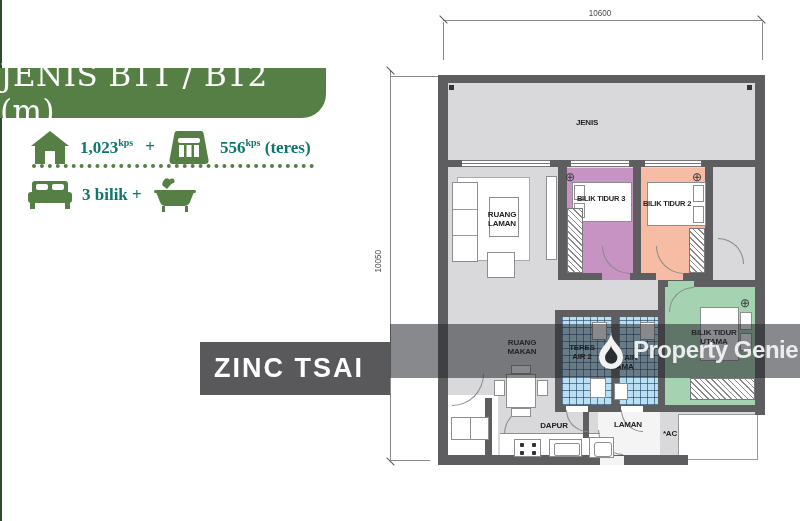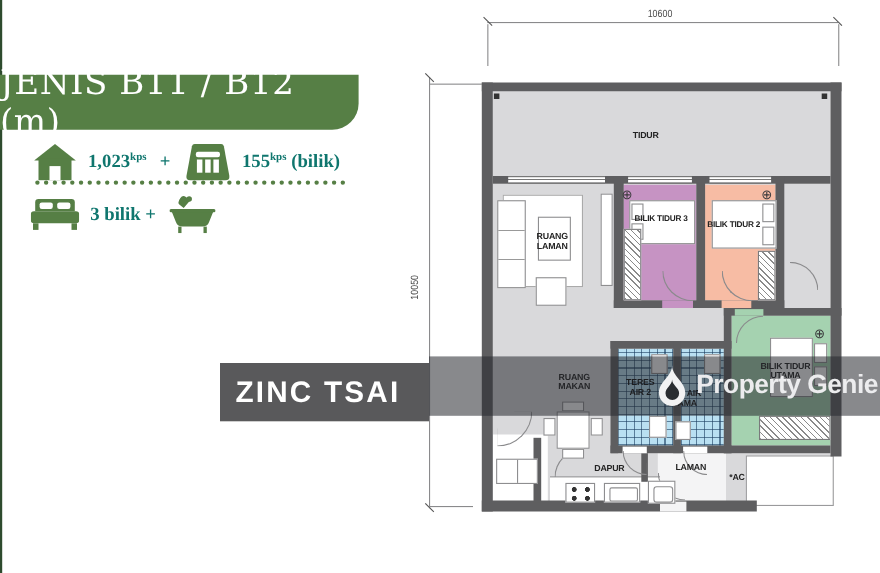--- a/index.html
+++ b/index.html
@@ -32,21 +32,21 @@
   .bath{position:absolute;background-color:#b9e0f2;
         background-image:
           repeating-linear-gradient(0deg,rgba(25,60,95,.6) 0 1px,transparent 1px 7px),
           repeating-linear-gradient(90deg,rgba(25,60,95,.6) 0 1px,transparent 1px 7px);}
   .win{position:absolute;background:linear-gradient(#fff 0 2px,#777 2px 3px,#fff 3px 100%);
        border-top:1px solid #777;border-bottom:1px solid #777;box-sizing:border-box;}
   .arc{position:absolute;box-sizing:border-box;}
   .sym{position:absolute;font-size:12px;color:#3a3a3c;line-height:1;}
   .gap{position:absolute;background:#d9d9db;}
   
-  .wm-zinc{position:absolute;left:200px;top:330px;width:190px;height:53px;background:#59595b;
+  .wm-zinc{position:absolute;left:200px;top:342px;width:190px;height:53px;background:#59595b;
            display:flex;align-items:center;z-index:50;text-align:right;}
   .wm-zinc span{color:#fff;font-weight:bold;font-size:27px;letter-spacing:2px;padding-left:14px;}
   .wm-genie{position:absolute;left:390px;top:324px;width:410px;height:54px;
             background:rgba(38,40,45,.55);z-index:50;}
   .wm-genie .gtxt{position:absolute;left:243px;top:12px;color:#ececee;font-weight:bold;
                   font-size:24px;letter-spacing:-.5px;}
 </style>
 </head>
 <body>
 
@@ -69,21 +69,21 @@
     </span>
     <span class="txt" style="margin-left:12px;">+</span>
     <svg width="40" height="33" viewBox="0 0 40 33" style="margin-left:14px;">
       <path d="M8 0 h24 q2 0 2.5 2 l5 27 q.5 4 -3.5 4 h-32 q-4 0 -3.5 -4 l5 -27 q.5 -2 2.5 -2 z" fill="#567f45"></path>
       <rect x="9" y="7" width="22" height="5" rx="2" fill="#fff"></rect>
       <rect x="10" y="14" width="5" height="12" fill="#fff"></rect>
       <rect x="17.5" y="14" width="5" height="12" fill="#fff"></rect>
       <rect x="25" y="14" width="5" height="12" fill="#fff"></rect>
     </svg>
     <span class="txt" style="margin-left:11px;">
-      <span>155</span><sup>kps</sup><span> (bilik)</span>
+      <span>556</span><sup>kps</sup><span> (teres)</span>
     </span>
   </div>
 
   <div class="dots"></div>
 
   <div class="statrow" style="left:28px;top:176px;height:38px;">
     <svg width="44" height="30" viewBox="0 0 44 30">
       <path d="M4 12 v-8 q0 -3 3 -3 h30 q3 0 3 3 v8 z" fill="#567f45"></path>
       <rect x="8" y="4" width="12" height="6" rx="2" fill="#fff"></rect>
       <rect x="24" y="4" width="12" height="6" rx="2" fill="#fff"></rect>
@@ -214,21 +214,21 @@
       <div class="abs" style="left:4px;top:4px;width:16px;height:13px;border:1px solid #8e8e90;border-radius:3px;"></div>
     </div>
     <div class="furn" style="left:451px;top:417px;width:38px;height:23px;">
       <div class="abs" style="left:18px;top:0;width:1px;height:21px;background:#8e8e90;"></div>
     </div>
 
     <div class="sym" style="left:565px;top:171px;">⊕</div>
     <div class="sym" style="left:692px;top:171px;">⊕</div>
     <div class="sym" style="left:740px;top:297px;">⊕</div>
 
-    <div class="lbl" style="left:587px;top:118px;">TIDUR</div>
+    <div class="lbl" style="left:587px;top:118px;">JENIS</div>
     <div class="lbl" style="left:502px;top:210px;">
       <span>RUANG</span><br><span>LAMAN</span>
     </div>
     <div class="lbl" style="left:601px;top:195px;font-size:7.5px;">BILIK TIDUR 3</div>
     <div class="lbl" style="left:667px;top:200px;font-size:7.5px;">BILIK TIDUR 2</div>
     <div class="lbl" style="left:714px;top:328px;">
       <span>BILIK TIDUR</span><br><span>UTAMA</span>
     </div>
     <div class="lbl" style="left:582px;top:343px;color:#111;">
       <span>TERES</span><br><span>AIR 2</span>

